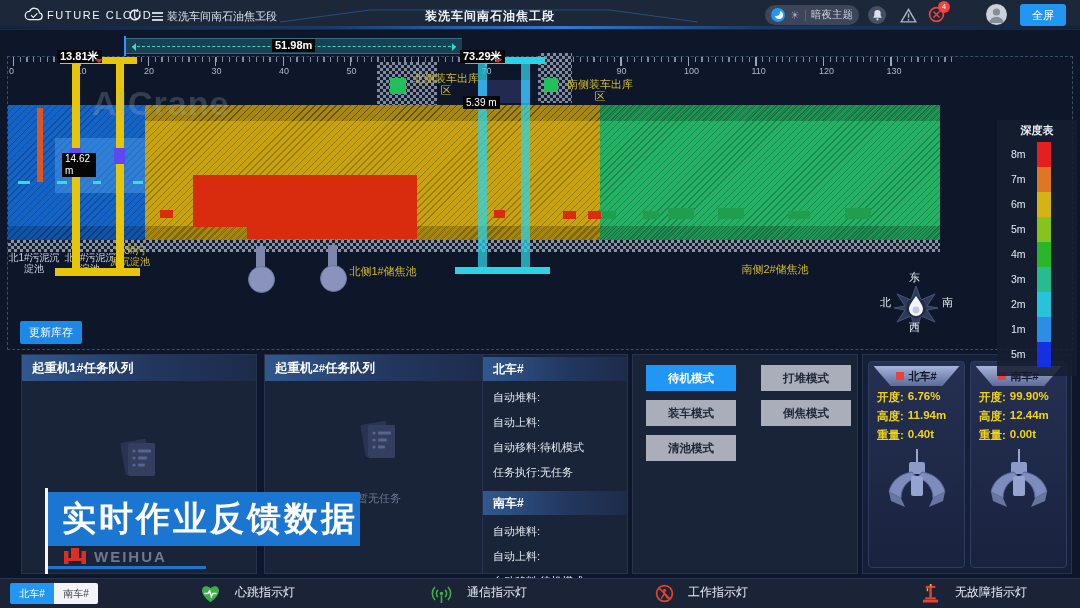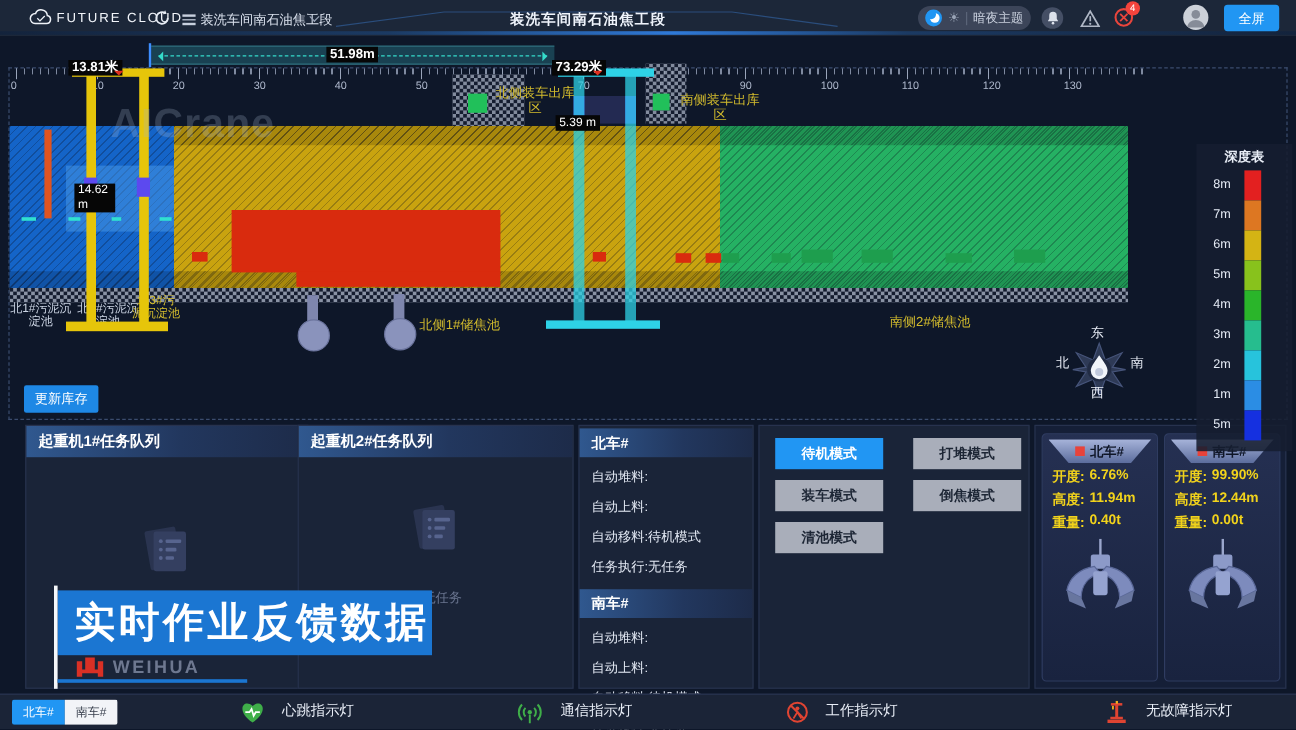--- a/index.html
+++ b/index.html
@@ -353,21 +353,21 @@
             <rect x="22" y="14.5" width="13" height="3" rx="1"></rect>
             <circle cx="18" cy="23" r="1.6"></circle>
             <rect x="22" y="21.5" width="9" height="3" rx="1"></rect>
             <circle cx="18" cy="30" r="1.6"></circle>
             <rect x="22" y="28.5" width="7" height="3" rx="1"></rect>
           </g>
         </svg>
     </div>
   </div>
 
-  <div class="panel" style="left:248px;width:230px;">
+  <div class="panel" style="left:264px;width:230px;font-family:Liberation Serif, serif;">
     <div class="panel-header">起重机2#任务队列</div>
     <div class="empty-center" style="top:62px;">
       <svg width="46" height="46" viewBox="0 0 46 46">
           <g transform="rotate(-10 23 23)">
             <rect x="7" y="5" width="26" height="33" rx="2" fill="#2a3450"></rect>
           </g>
           <rect x="12" y="8" width="27" height="33" rx="2" fill="#343f60"></rect>
           <g fill="#57648e">
             <circle cx="18" cy="16" r="1.6"></circle>
             <rect x="22" y="14.5" width="13" height="3" rx="1"></rect>

